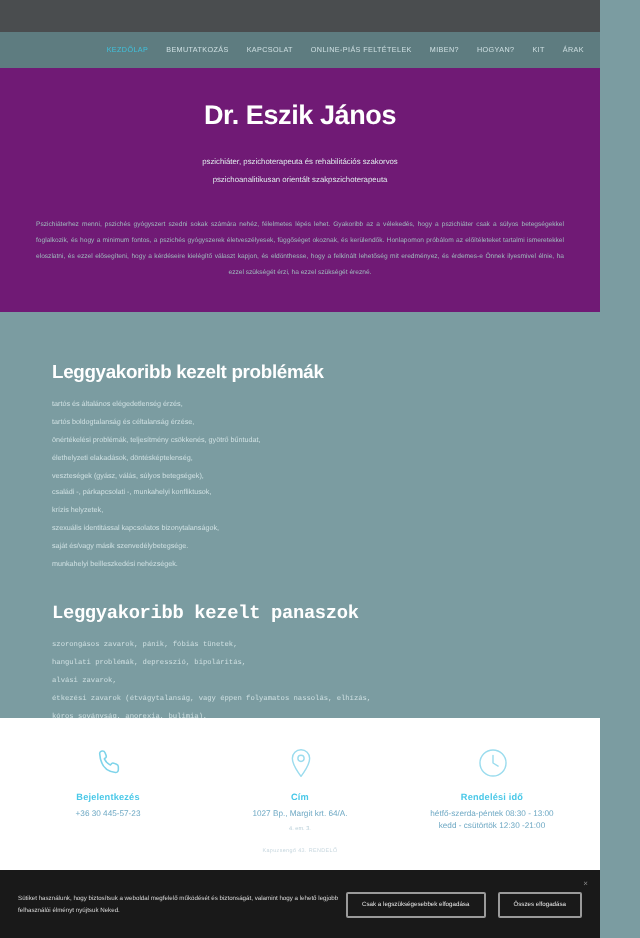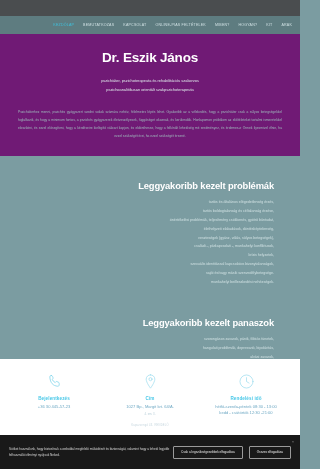--- a/index.html
+++ b/index.html
@@ -47,32 +47,32 @@
     font-size:3.9px; color:#dfeaec; line-height:2.35;
   }
   .hero-body {
     margin-top:14px;
     font-size:3.3px; color:#9fbabd; line-height:2.45;
     text-align:justify; text-align-last:center;
     padding:0 4px;
   }
 
   
-  .section { padding:0 26px;text-align:right; }
+  .section { padding:0 26px; }
   .section-title {
     font-size:9.4px; font-weight:bold; color:#ffffff;
     letter-spacing:-0.15px;
   }
   .bullets { list-style:none; margin-top:7px; }
   .bullets li {
     font-size:3.6px; color:#cfe0e2; line-height:2.45;
     white-space:nowrap;
   }
   .sec-problems { margin-top:24px; }
-  .sec-complaints { margin-top:31px; }
+  .sec-complaints { margin-top:15px;font-family:Liberation Mono, monospace; }
 
   
   .footer {
     position:absolute; left:0; right:0; bottom:34px;
     background:#ffffff;
     padding:14px 6px 8px;
   }
   .contact-cols { display:flex; }
   .contact-col { flex:1; text-align:center; }
   .contact-icon {

